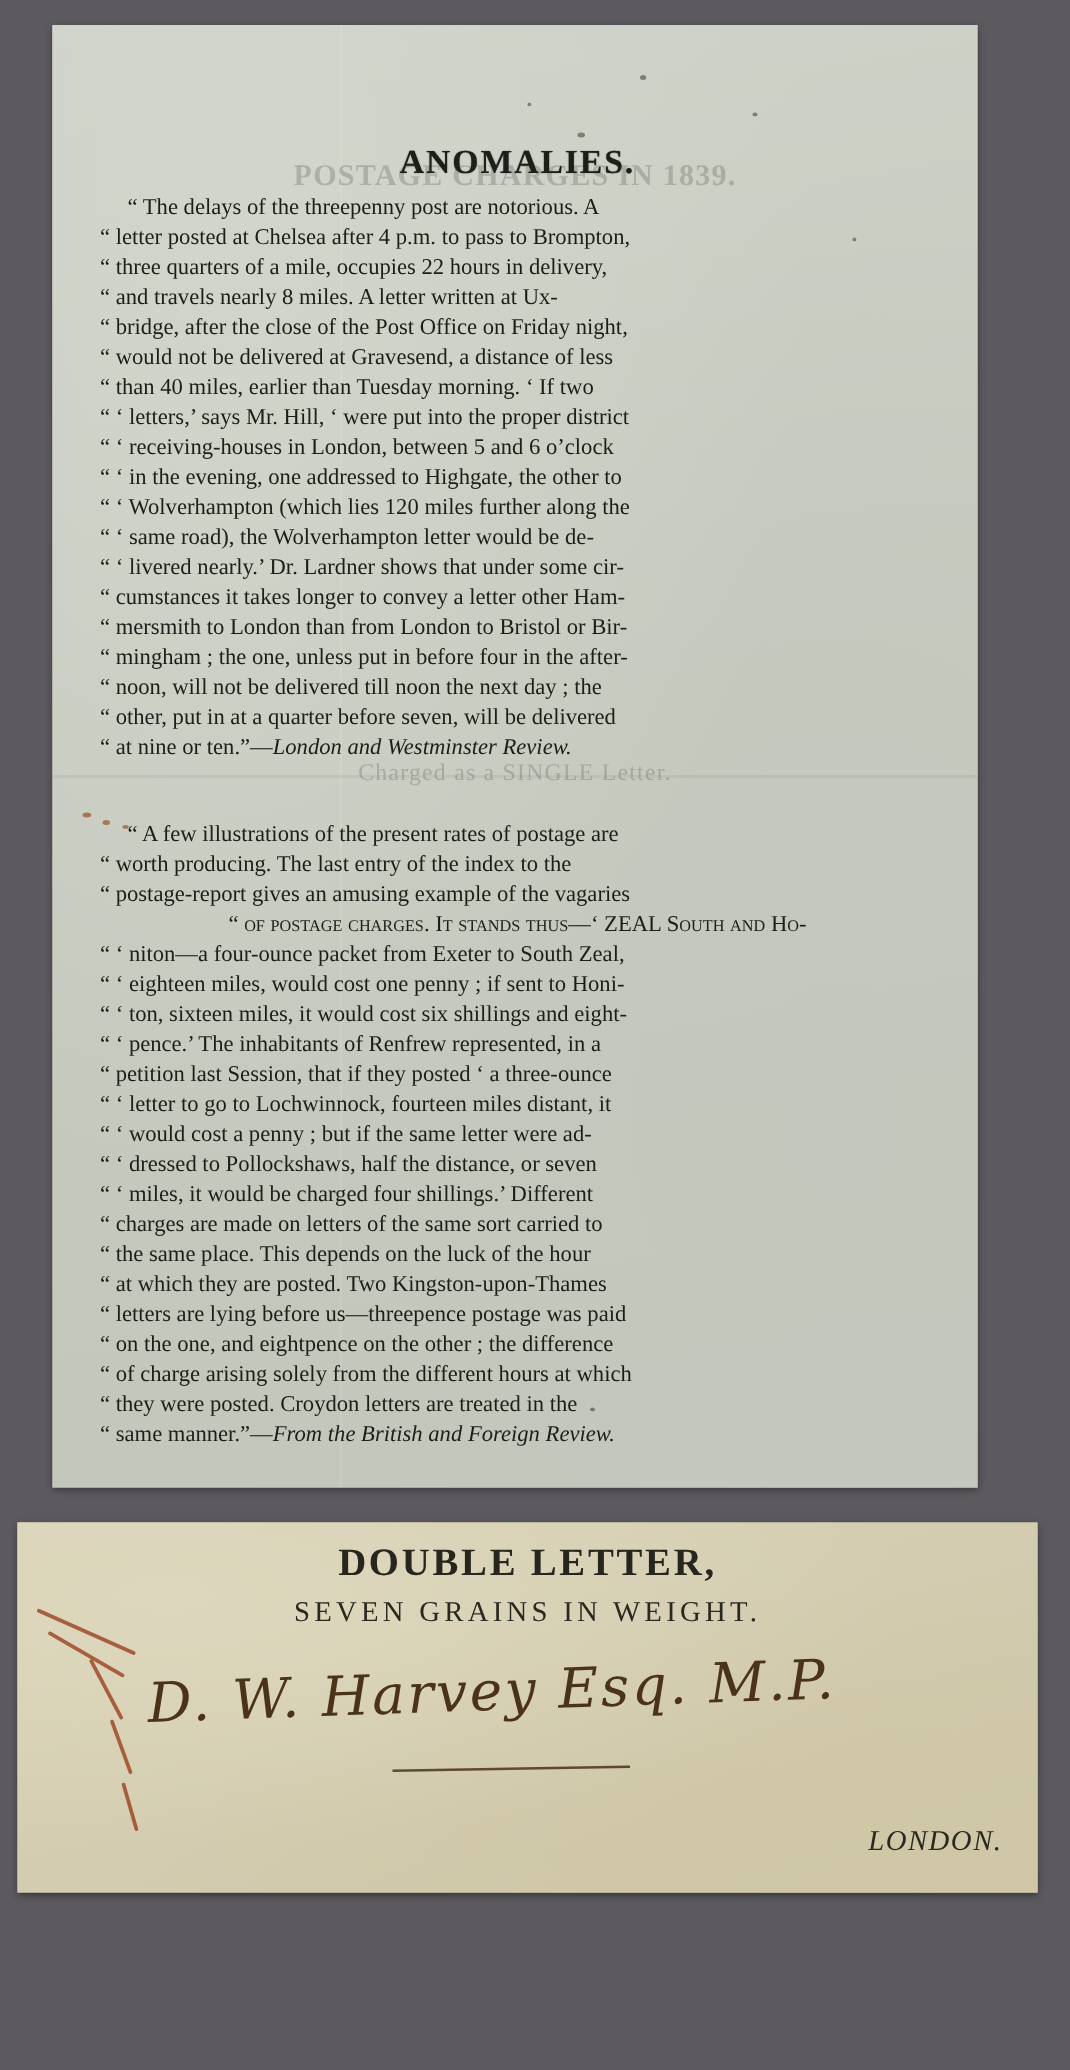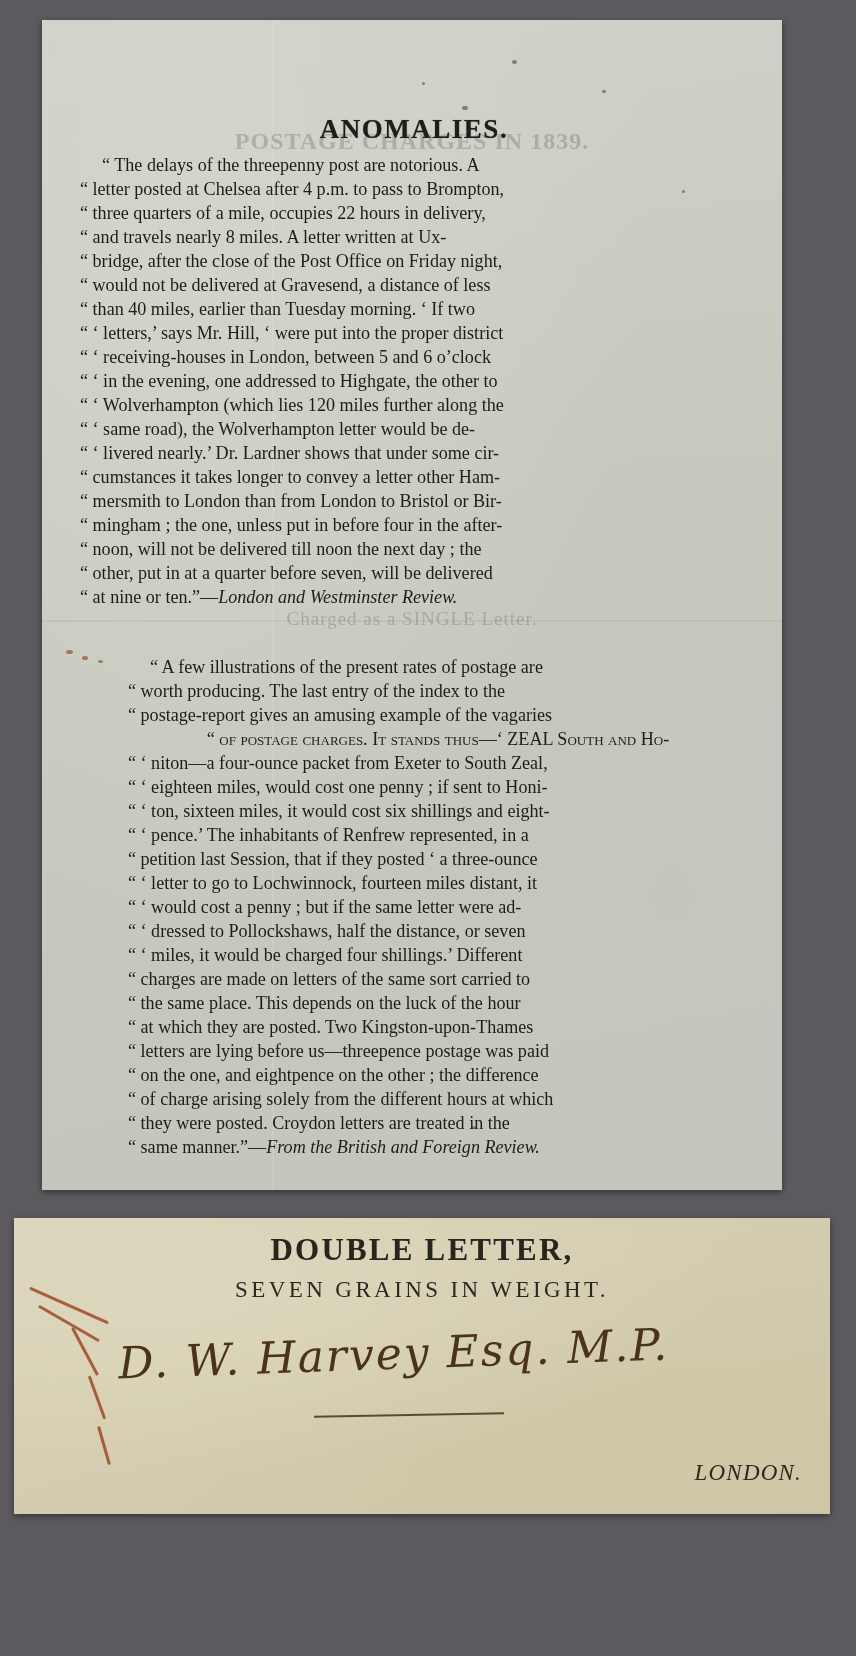--- a/index.html
+++ b/index.html
@@ -79,21 +79,21 @@
   }
   .para .ln {
     display: block;
     white-space: nowrap;
   }
   .para .indent { padding-left: 22px; }
   .sc { font-variant: small-caps; text-align: center; }
   .it { font-style: italic; }
   .bk { font-weight: normal; }
 
-  .block-2 { margin-top: 46px; margin-left: 48px; }
+  .block-2 { margin-top: 46px; }
 
   
   .speck {
     position: absolute;
     border-radius: 50%;
     background: rgba(60,58,45,0.55);
     z-index: 3;
     pointer-events: none;
   }
   .speck.red { background: rgba(150,70,25,0.65); }

